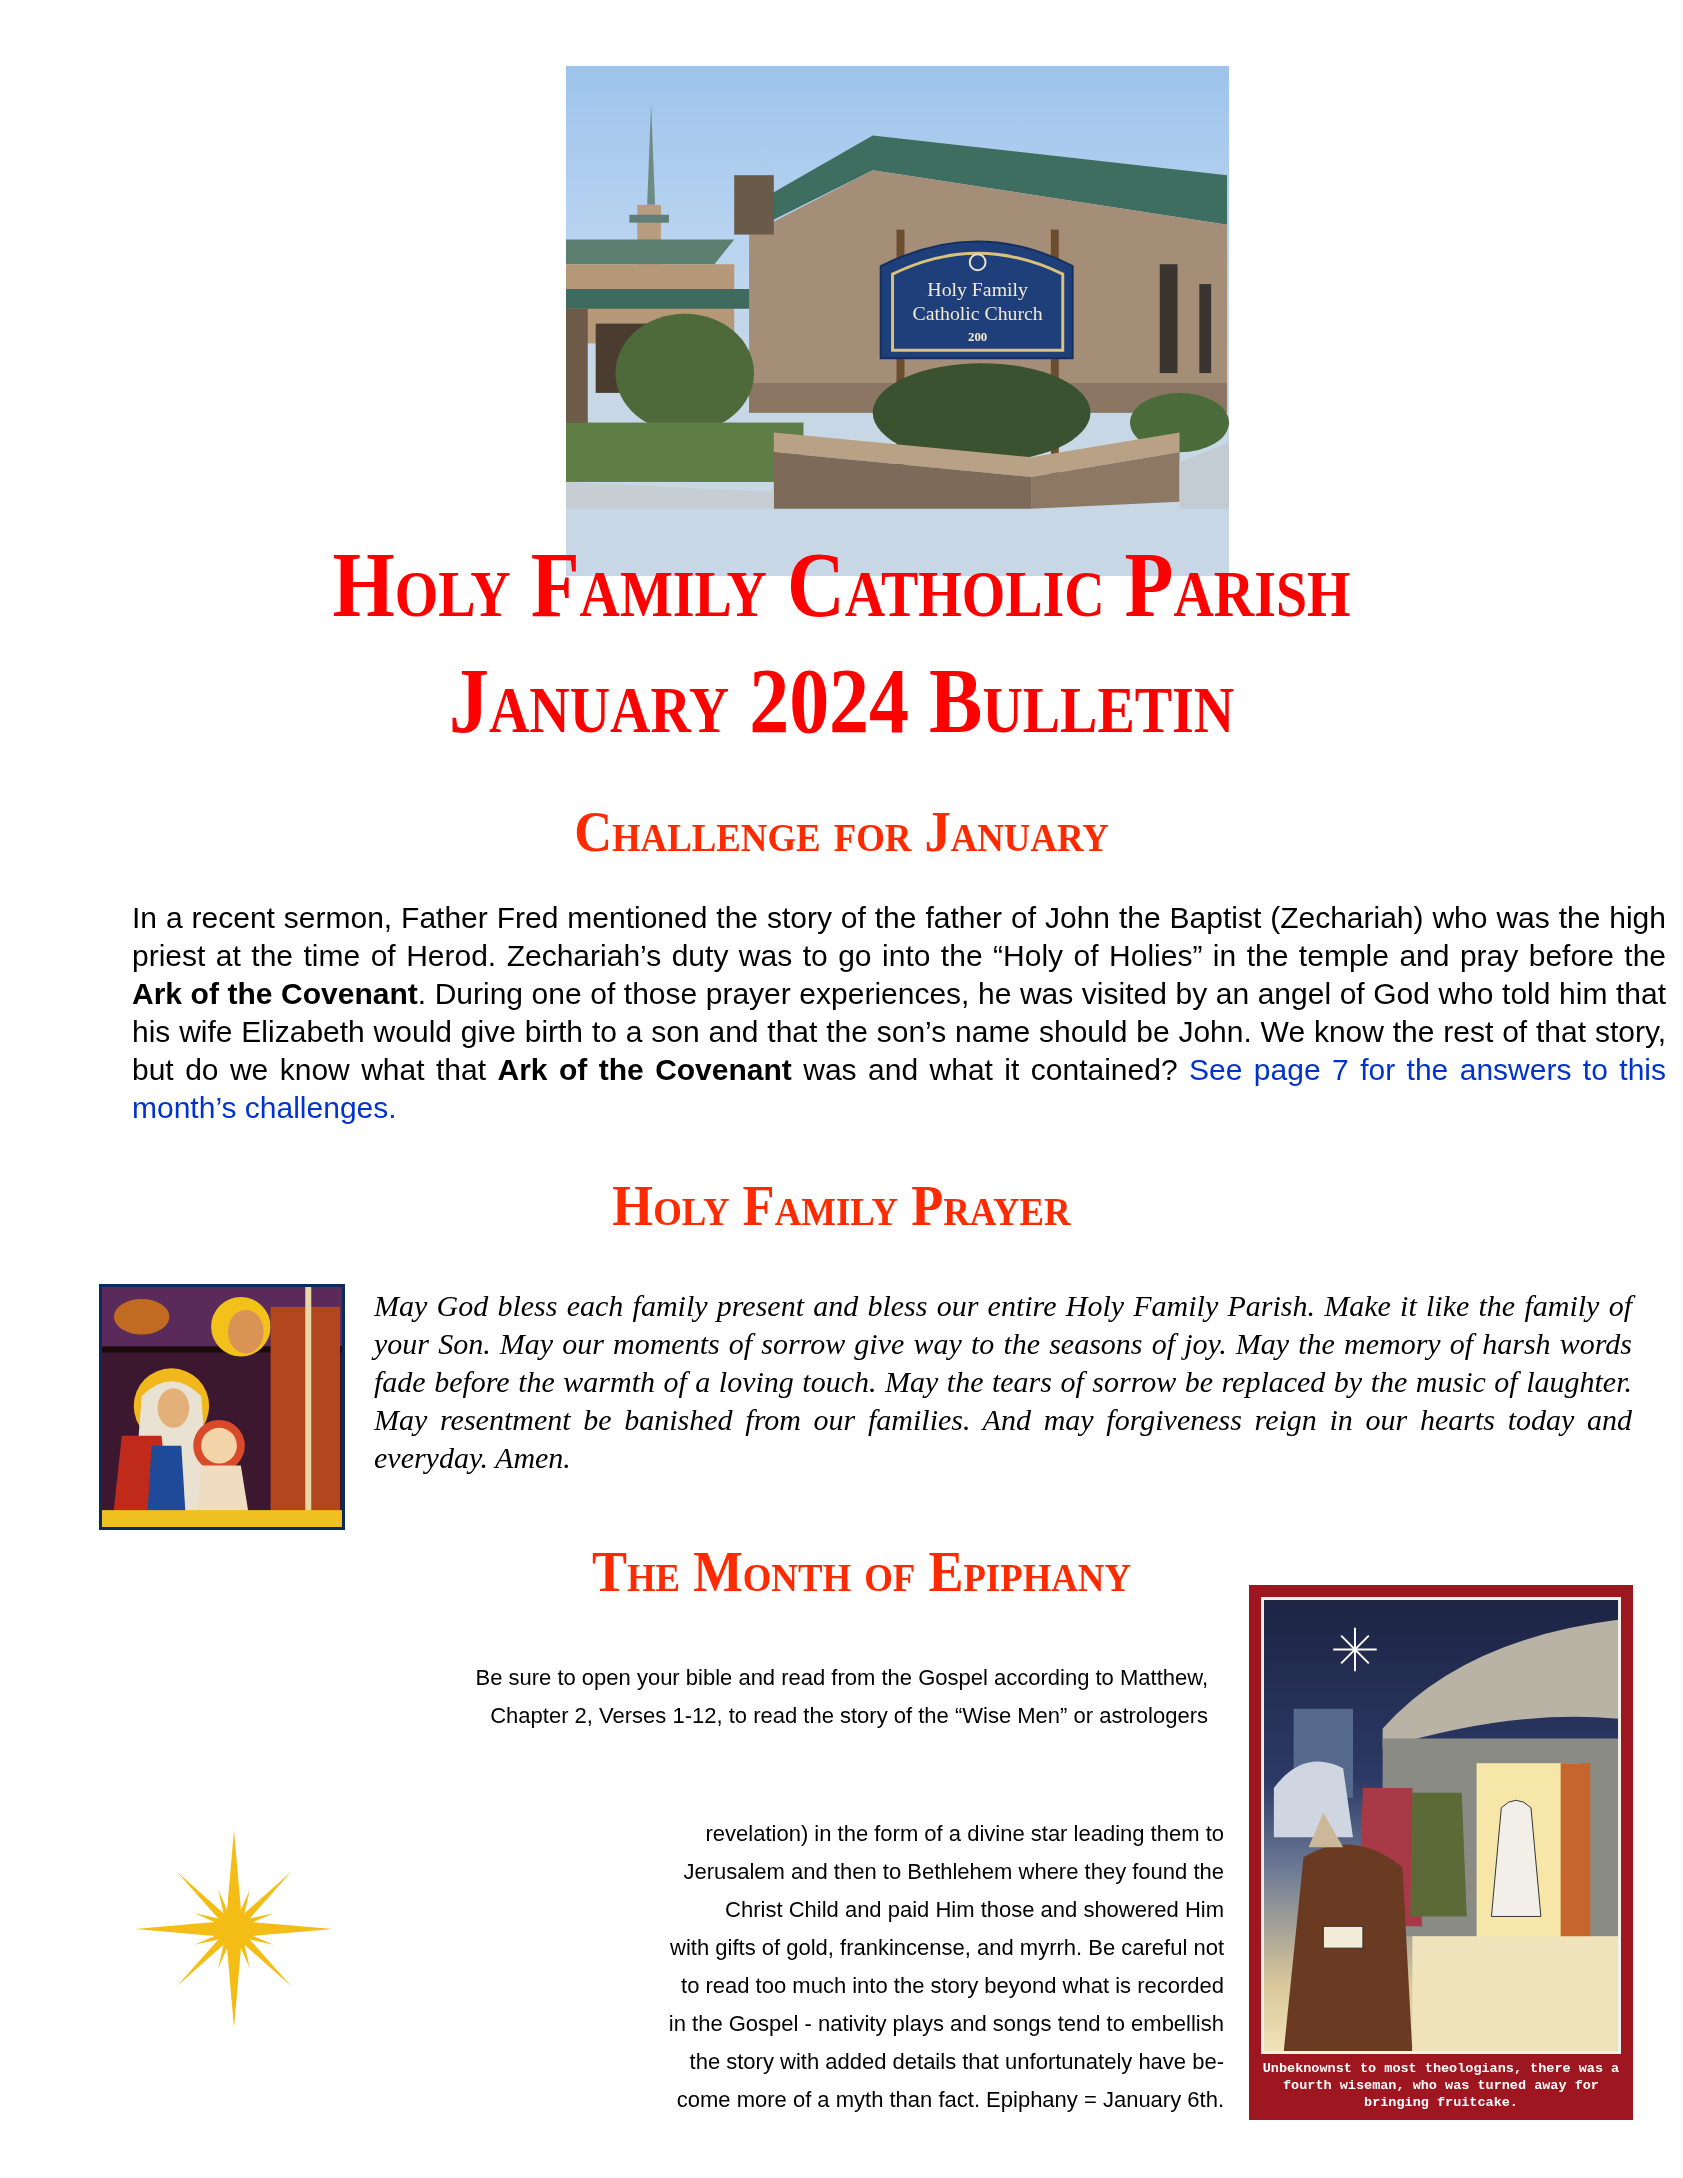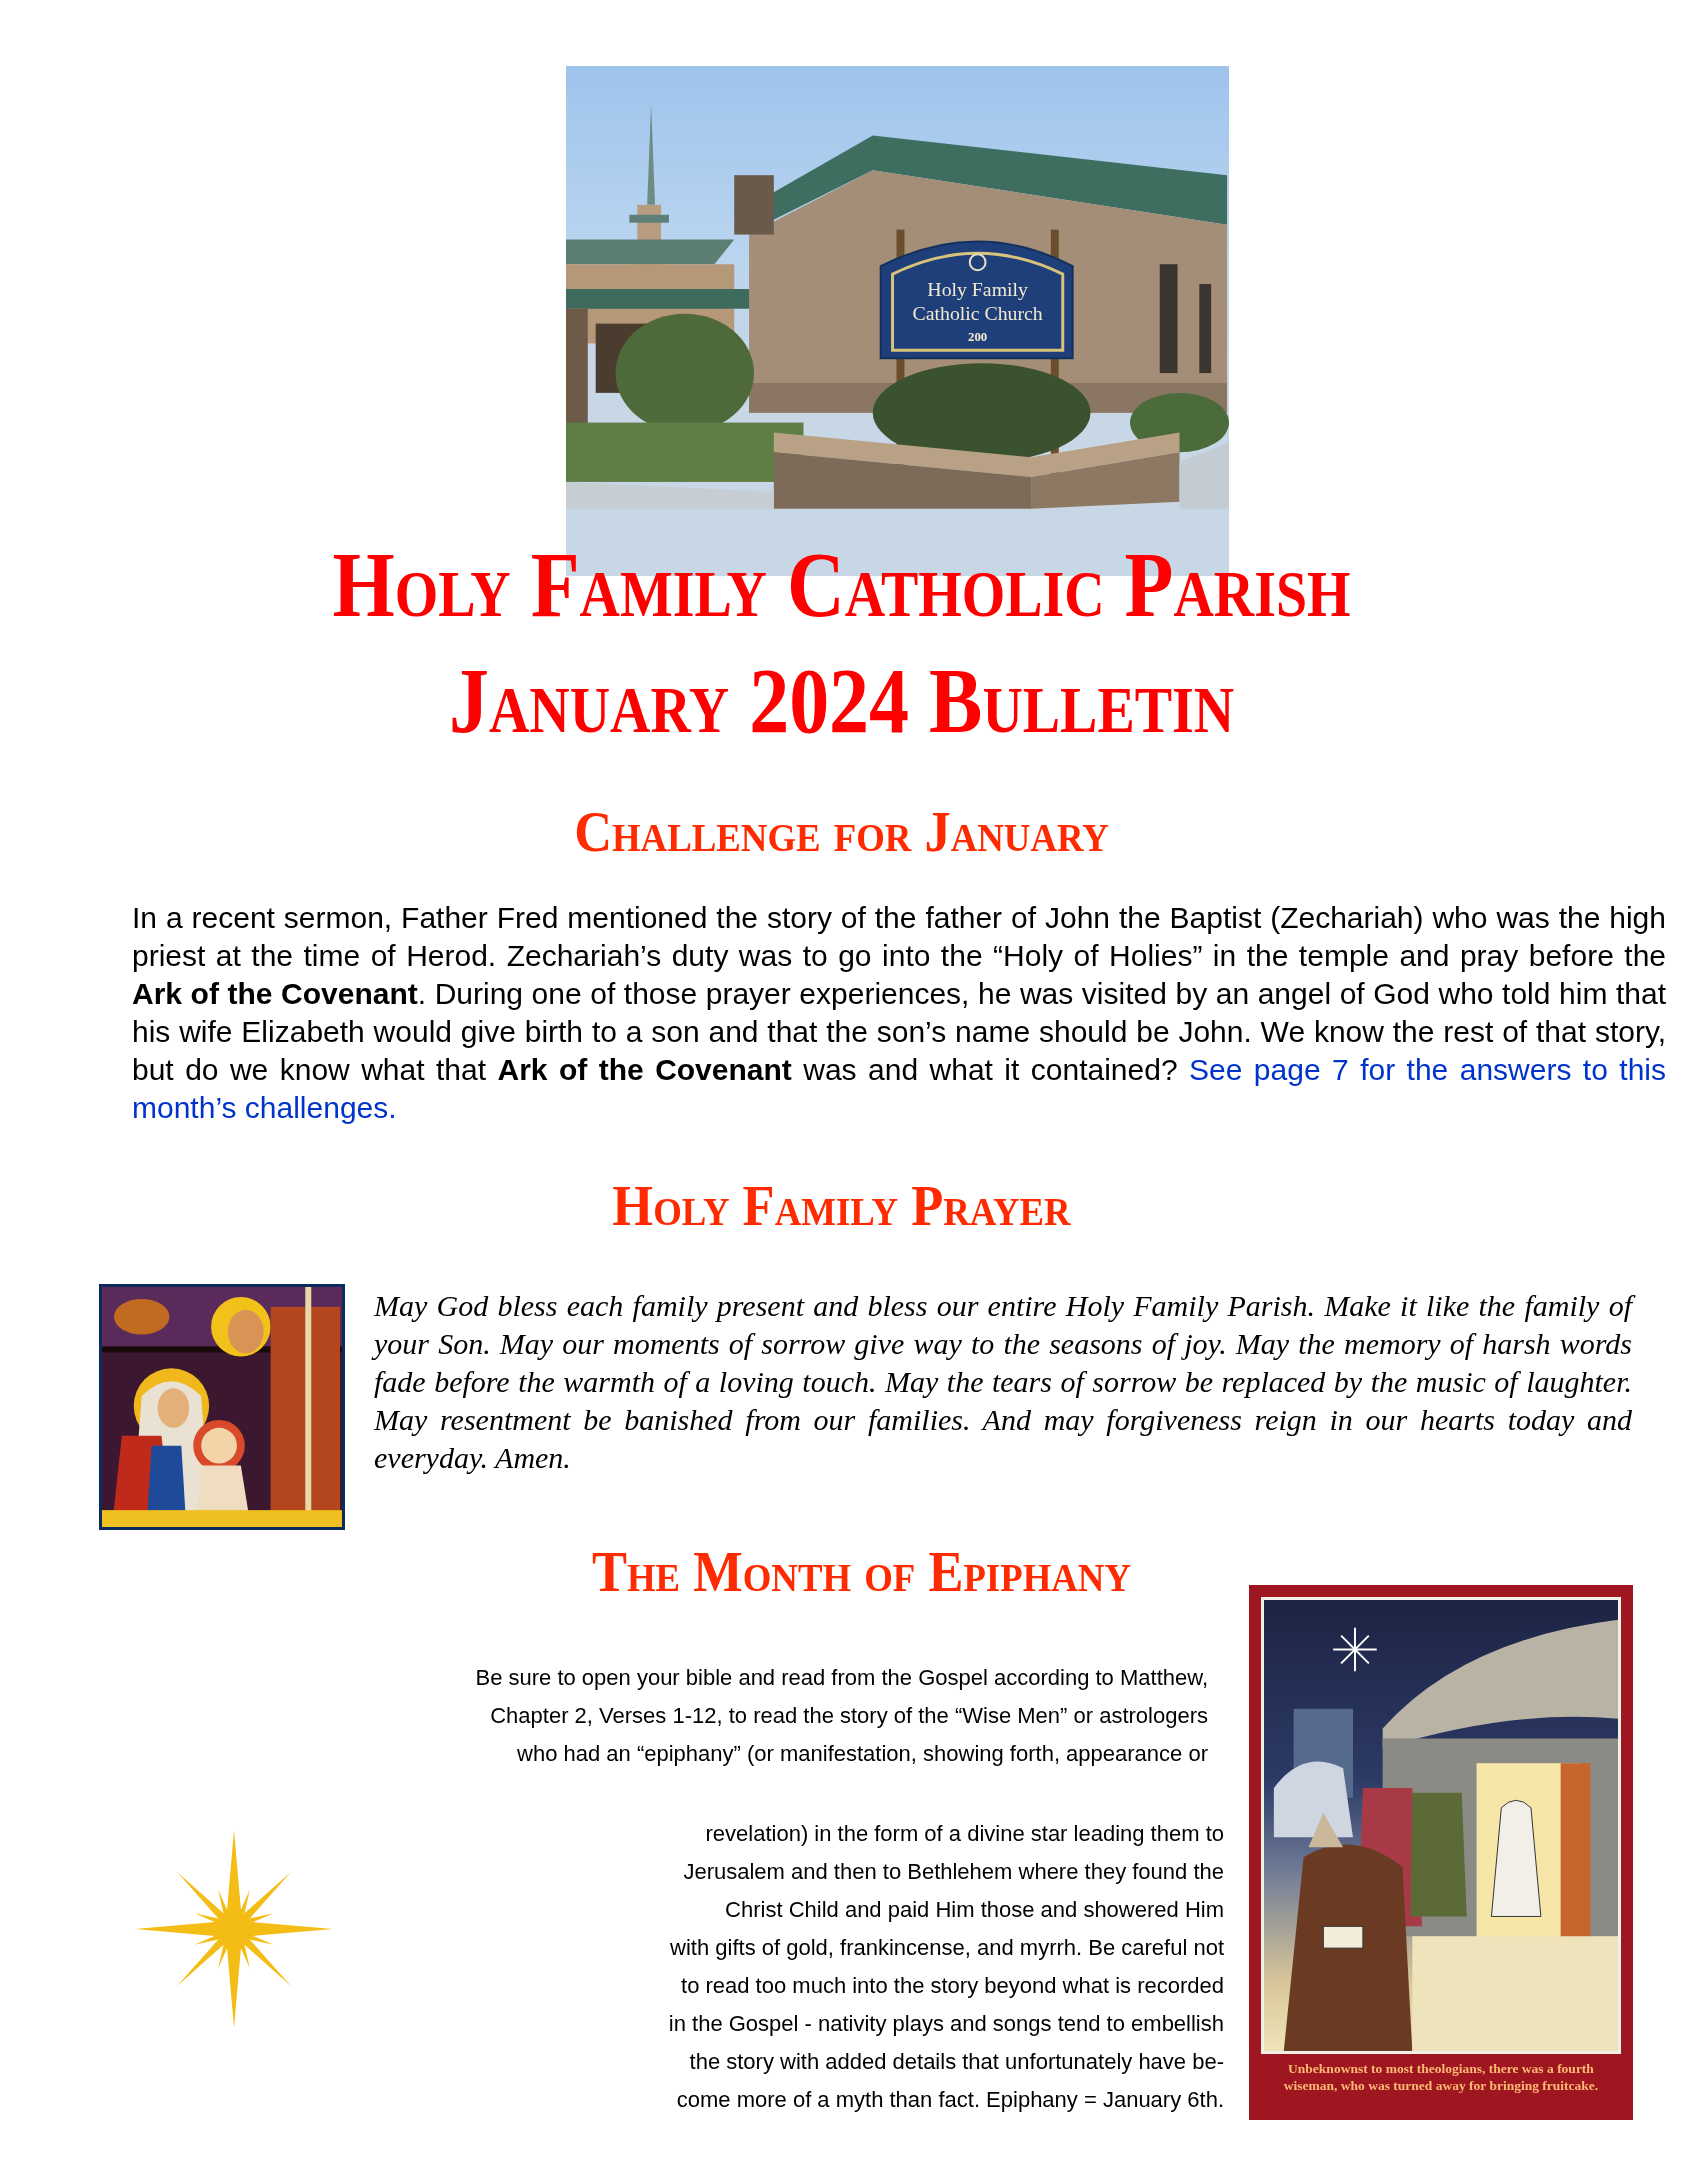--- a/index.html
+++ b/index.html
@@ -30,21 +30,21 @@
 
   .ep-line { font-size: 22px; line-height: 38px; white-space: nowrap; text-align: right; }
   .ep-top { left: 99px; top: 1659px; width: 1109px; }
   .ep-body { left: 373px; top: 1774px; width: 851px; margin-top: 41px; }
   .ep-line span { display: block; }
 
   .star { left: 135px; top: 1830px; width: 198px; height: 198px; }
 
   .cartoon { left: 1249px; top: 1585px; width: 384px; height: 535px; background: #9e1620; box-sizing: border-box; padding: 12px 12px 0 12px; }
   .cartoon-inner { width: 360px; height: 457px; border: 3px solid #f2efe9; box-sizing: border-box; overflow: hidden; position: relative; background: linear-gradient(180deg,#1d2444 0%,#2c3a66 40%,#6f7b96 60%,#d9c79a 85%,#efe3b8 100%); }
-  .cartoon-caption { color: #fdba74; font-family: Liberation Serif, serif; font-weight: bold; font-size: 13.5px; line-height: 17px; text-align: center; padding-top: 6px; }
+  .cartoon-caption { color: #ffffff; font-family: Liberation Mono, monospace; font-weight: bold; font-size: 13.5px; line-height: 17px; text-align: center; padding-top: 6px; }
 </style>
 </head>
 <body>
 
 <div class="abs photo">
   <svg width="663" height="443" viewBox="0 0 670 447">
 
     <polygon points="86,38 82,140 90,140" fill="#6f8c84"></polygon>
     <rect x="72" y="140" width="24" height="70" fill="#b79c80"></rect>
     <rect x="64" y="150" width="40" height="8" fill="#5f7f78"></rect>
@@ -117,21 +117,20 @@
     <path d="M100,180 L140,180 L150,242 L95,242 Z" fill="#f0dcc0"></path>
     <rect x="0" y="225" width="242" height="17" fill="#f0c020"></rect>
   </svg>
 </div>
 <div class="abs prayer">May God bless each family present and bless our entire Holy Family Parish. Make it like the family of your Son. May our moments of sorrow give way to the seasons of joy. May the memory of harsh words fade before the warmth of a loving touch. May the tears of sorrow be replaced by the music of laughter. May resentment be banished from our families. And may forgiveness reign in our hearts today and everyday. Amen.</div>
 
 <div class="abs section-head h-epiphany">The Month of Epiphany</div>
 <div class="abs ep-line ep-top">
   <span>Be sure to open your bible and read from the Gospel according to Matthew,</span>
   <span>Chapter 2, Verses 1-12, to read the story of the “Wise Men” or astrologers</span>
-  <span>who had an “epiphany” (or manifestation, showing forth, appearance or</span>
 </div>
 <div class="abs ep-line ep-body">
   <span>revelation) in the form of a divine star leading them to</span>
   <span>Jerusalem and then to Bethlehem where they found the</span>
   <span>Christ Child and paid Him those and showered Him</span>
   <span>with gifts of gold, frankincense, and myrrh. Be careful not</span>
   <span>to read too much into the story beyond what is recorded</span>
   <span>in the Gospel - nativity plays and songs tend to embellish</span>
   <span>the story with added details that unfortunately have be-</span>
   <span>come more of a myth than fact. Epiphany = January 6th.</span>

